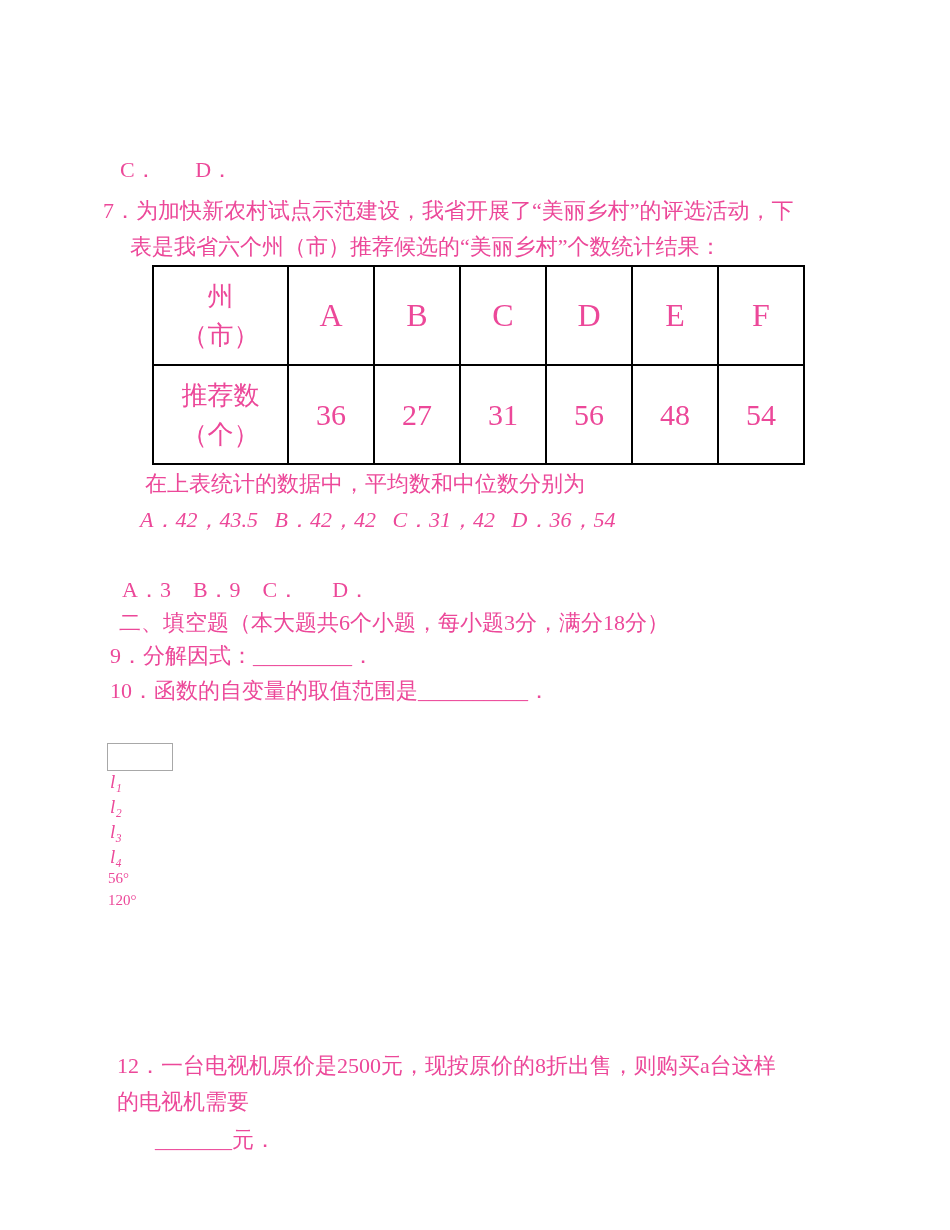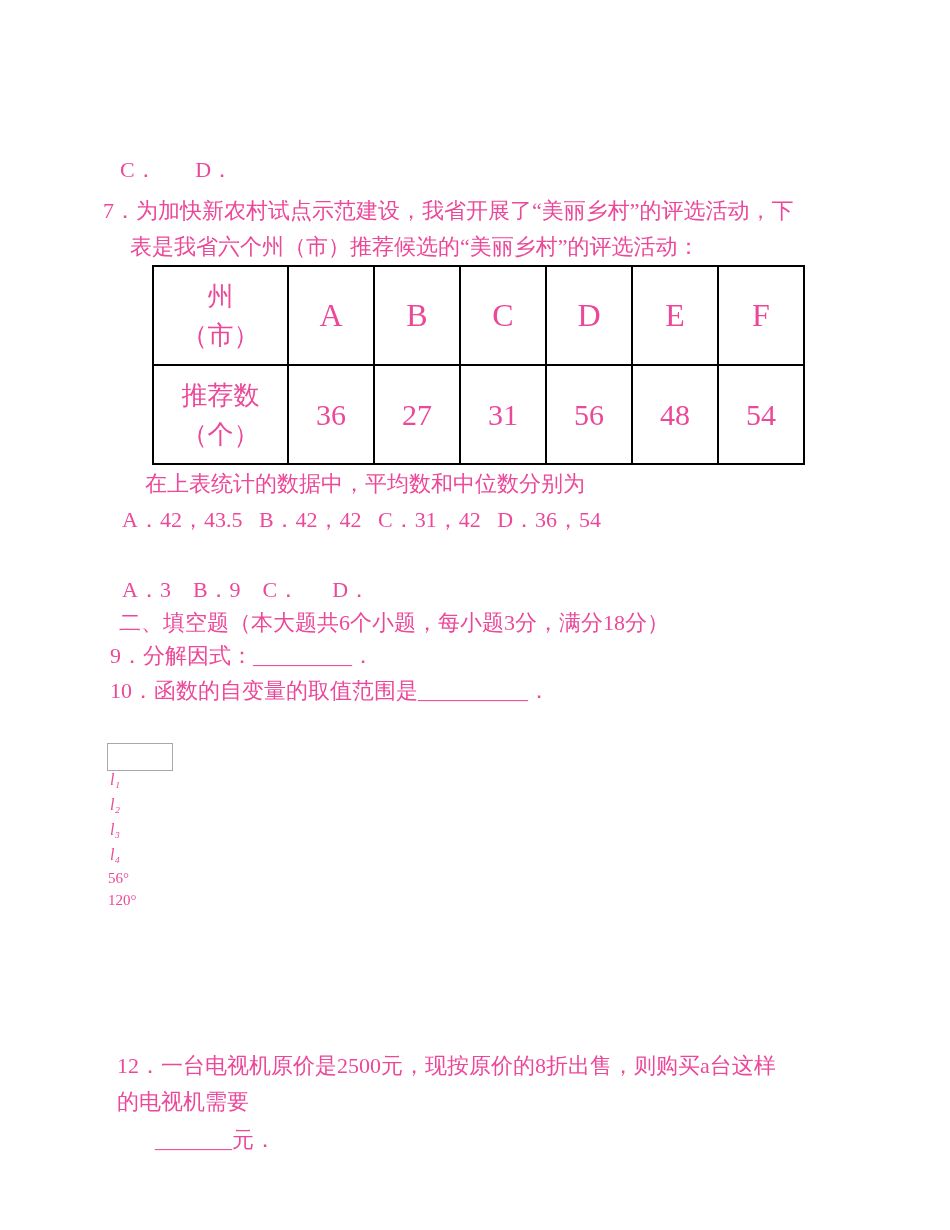--- a/index.html
+++ b/index.html
@@ -43,42 +43,42 @@
     left: 107px;
     top: 700px;
     width: 66px;
     height: 28px;
     border: 1px solid #a8a8a8;
     background: #ffffff;
   }
   .fig-label {
     position: absolute;
     left: 110px;
-    font-size: 16px;
+    font-size: 19px;
     font-style: italic;
     white-space: pre;
   }
   .angle-label {
     position: absolute;
     left: 108px;
     font-size: 15px;
     font-style: normal;
     white-space: pre;
   }
 </style>
 </head>
 <body>
 
 <div class="page">
 
   <div class="line" style="left:120px; top:112px;">C．       D．</div>
 
   <div class="line" style="left:103px; top:153px;">7．为加快新农村试点示范建设，我省开展了“美丽乡村”的评选活动，下</div>
 
-  <div class="line" style="left:130px; top:189px;">表是我省六个州（市）推荐候选的“美丽乡村”的评选活动：</div>
+  <div class="line" style="left:130px; top:189px;">表是我省六个州（市）推荐候选的“美丽乡村”个数统计结果：</div>
 
   <table class="stat-table">
     <colgroup>
       <col style="width:135px;">
       <col style="width:86px;">
       <col style="width:86px;">
       <col style="width:86px;">
       <col style="width:86px;">
       <col style="width:86px;">
       <col style="width:86px;">
@@ -102,21 +102,21 @@
       <td class="num-cell">31</td>
       <td class="num-cell">56</td>
       <td class="num-cell">48</td>
       <td class="num-cell">54</td>
     </tr>
   </tbody>
     </table>
 
   <div class="line" style="left:145px; top:426px;">在上表统计的数据中，平均数和中位数分别为</div>
 
-  <div class="line" style="left:122px; top:462px;">A．42，43.5   B．42，42   C．31，42   D．36，54</div>
+  <div class="line" style="left:140px; top:462px;font-style:italic;">A．42，43.5   B．42，42   C．31，42   D．36，54</div>
 
 
   <div class="line" style="left:122px; top:532px;">A．3    B．9    C．      D．</div>
 
   <div class="line" style="left:119px; top:565px;">二、填空题（本大题共6个小题，每小题3分，满分18分）</div>
 
   <div class="line" style="left:110px; top:598px;">9．分解因式：_________．</div>
 
   <div class="line" style="left:110px; top:633px;">10．函数的自变量的取值范围是__________．</div>
 

